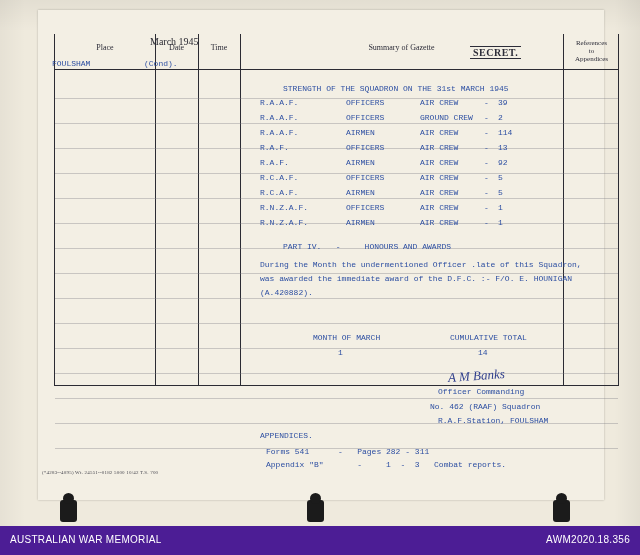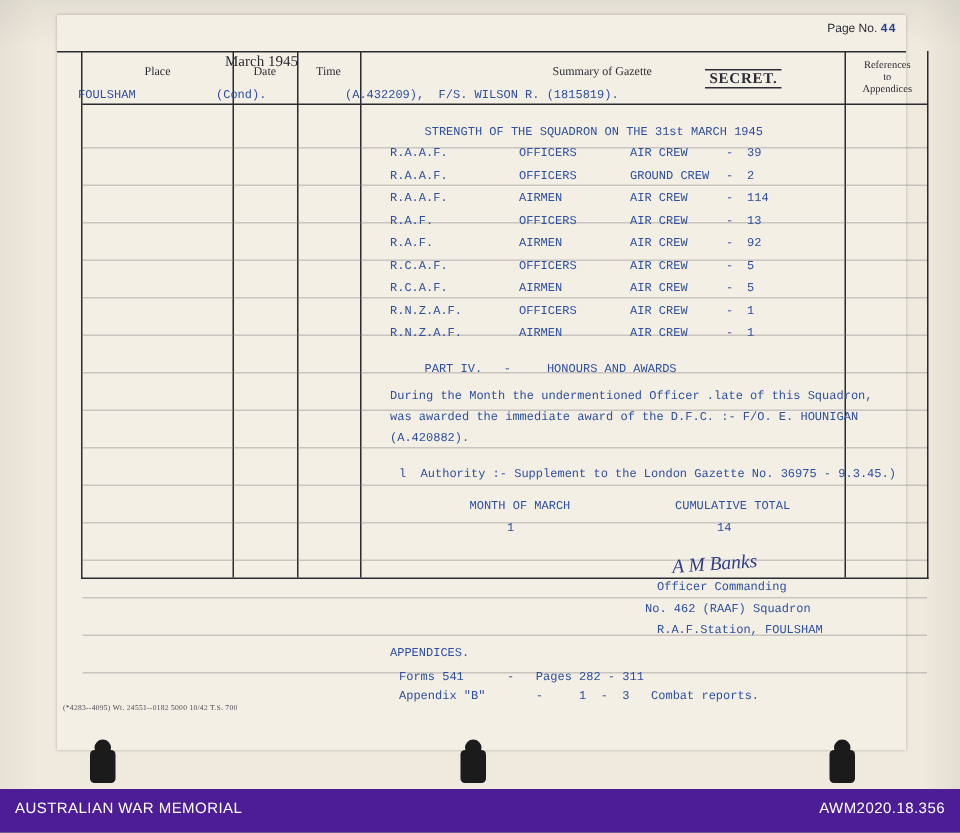--- a/index.html
+++ b/index.html
@@ -125,26 +125,20 @@
     position:absolute;right:10px;top:8px;color:#ffffff;font-size:10px;
     letter-spacing:.3px;
   }
 </style>
 </head>
 <body>
 
 <div class="page">
   <div class="sheet">
 
-    <div class="topline">
-      <div class="pageno">
-        <span>Page No.</span>
-        <span class="num">44</span>
-      </div>
-    </div>
 
     <div class="monthtitle">March 1945</div>
 
     <div class="tbl">
       <div class="vline v1"></div>
       <div class="vline v2"></div>
       <div class="vline v3"></div>
       <div class="vline v4"></div>
       <div class="hhead"></div>
 
@@ -169,21 +163,20 @@
       <div class="rule" style="top:289px;"></div>
       <div class="rule" style="top:314px;"></div>
       <div class="rule" style="top:339px;"></div>
       <div class="rule" style="top:364px;"></div>
       <div class="rule" style="top:389px;"></div>
       <div class="rule" style="top:414px;"></div>
     </div>
 
     <div class="t u place">FOULSHAM</div>
     <div class="t date">(Cond).</div>
-    <div class="t firstline">(A.432209),  F/S. WILSON R. (1815819).</div>
 
     <div class="t u strength">STRENGTH OF THE SQUADRON ON THE 31st MARCH 1945</div>
 
     <div class="blk">
       <div class="row">
         <span class="c1">R.A.A.F.</span>
         <span class="c2">OFFICERS</span>
         <span class="c3">AIR CREW</span>
         <span class="c4">-</span>
         <span class="c5">39</span>
@@ -243,21 +236,20 @@
         <span class="c3">AIR CREW</span>
         <span class="c4">-</span>
         <span class="c5">1</span>
       </div>
     </div>
 
     <div class="t u part4">PART IV.   -     HONOURS AND AWARDS</div>
     <div class="t p2">was awarded the immediate award of the D.F.C. :- F/O. E. HOUNIGAN</div>
     <div class="t p1">During the Month the undermentioned Officer .late of this Squadron,</div>
     <div class="t p3">(A.420882).</div>
-    <div class="t auth">l  Authority :- Supplement to the London Gazette No. 36975 - 9.3.45.)</div>
 
     <div class="t u mom">MONTH OF MARCH</div>
     <div class="t u cum">CUMULATIVE TOTAL</div>
     <div class="t momv">1</div>
     <div class="t cumv">14</div>
 
     <div class="sig">A M Banks</div>
     <div class="t oc">Officer Commanding</div>
     <div class="t sqn">No. 462 (RAAF) Squadron</div>
     <div class="t stn">R.A.F.Station, FOULSHAM</div>

